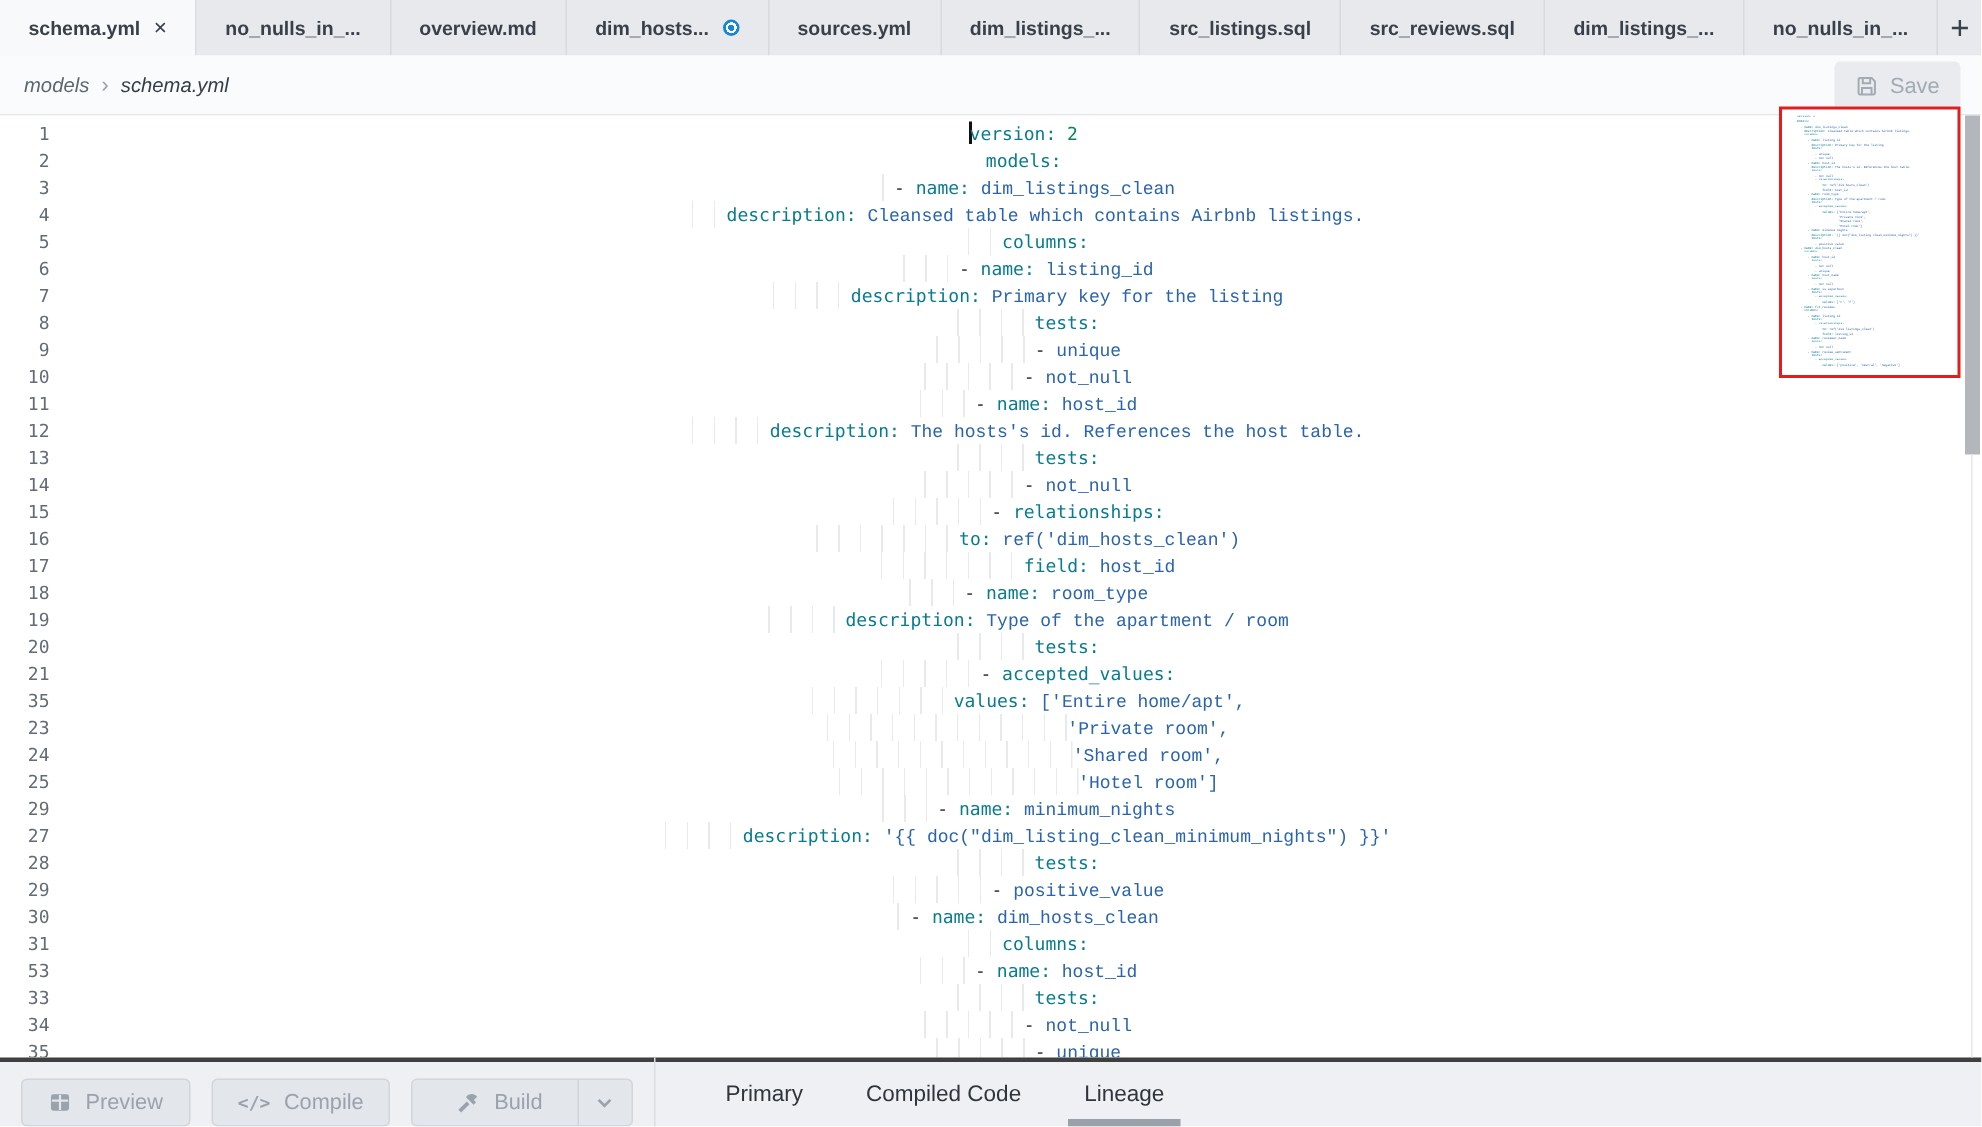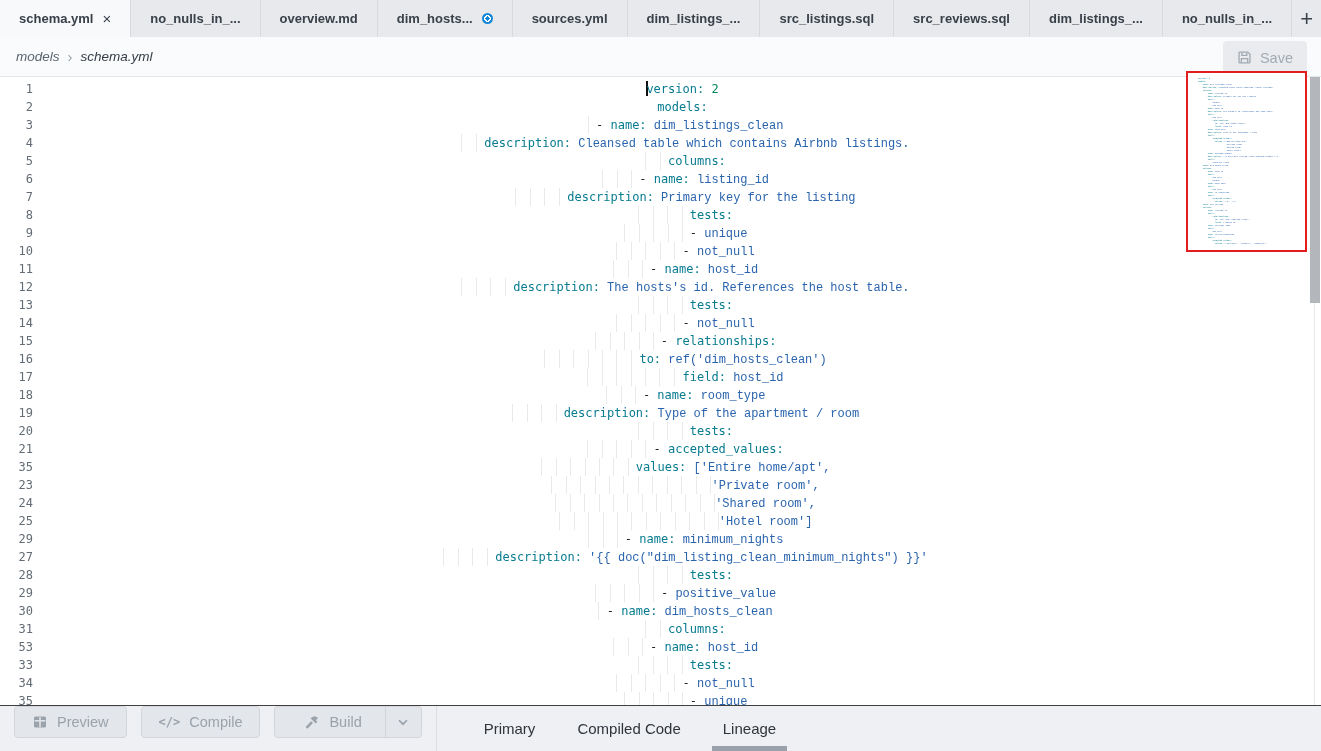--- a/index.html
+++ b/index.html
@@ -52,21 +52,21 @@
   .mrow { height:3px; font-family:"DejaVu Sans Mono",monospace; font-size:2px; line-height:3px;
           white-space:pre; overflow:hidden; }
 
   
   .vscroll { position:absolute; top:77px; right:0; width:12px; height:628px; z-index:5; }
   .vthumb { position:absolute; top:0; left:1px; width:10px; height:226px; background:#b3b7bc; }
   .vtrack-line { position:absolute; top:226px; bottom:0; left:5px; width:1px; background:#e6e8ea; }
 
   
   .bpanel { position:absolute; left:0; right:0; bottom:0; height:46px; background:#eef0f3;
-            border-top:1px solid #404040; display:flex; align-items:flex-start; }
+            border-top:3px solid #404040; display:flex; align-items:flex-end; }
   .btn { height:32px; background:#e3e6ea; border:1px solid #d2d5da; border-radius:4px; color:#9aa2ac;
          font-size:14.5px; font-family:"Liberation Sans",sans-serif;
          display:inline-flex; align-items:center; gap:9px; padding:0 17px; margin-left:14px; }
   .btn svg { flex:0 0 auto; }
   .btn-split { padding:0; }
   .split-main { display:flex; align-items:center; gap:9px; padding:0 14px 0 29px; height:100%; }
   .split-chev { display:flex; align-items:center; justify-content:center; border-left:1px solid #d2d5da;
                 width:36px; height:100%; }
   .code-glyph { font-family:"DejaVu Sans Mono",monospace; font-size:12px; font-weight:bold; }
   .bdivider { width:1px; height:46px; background:#dbdee1; margin-left:14px; }

